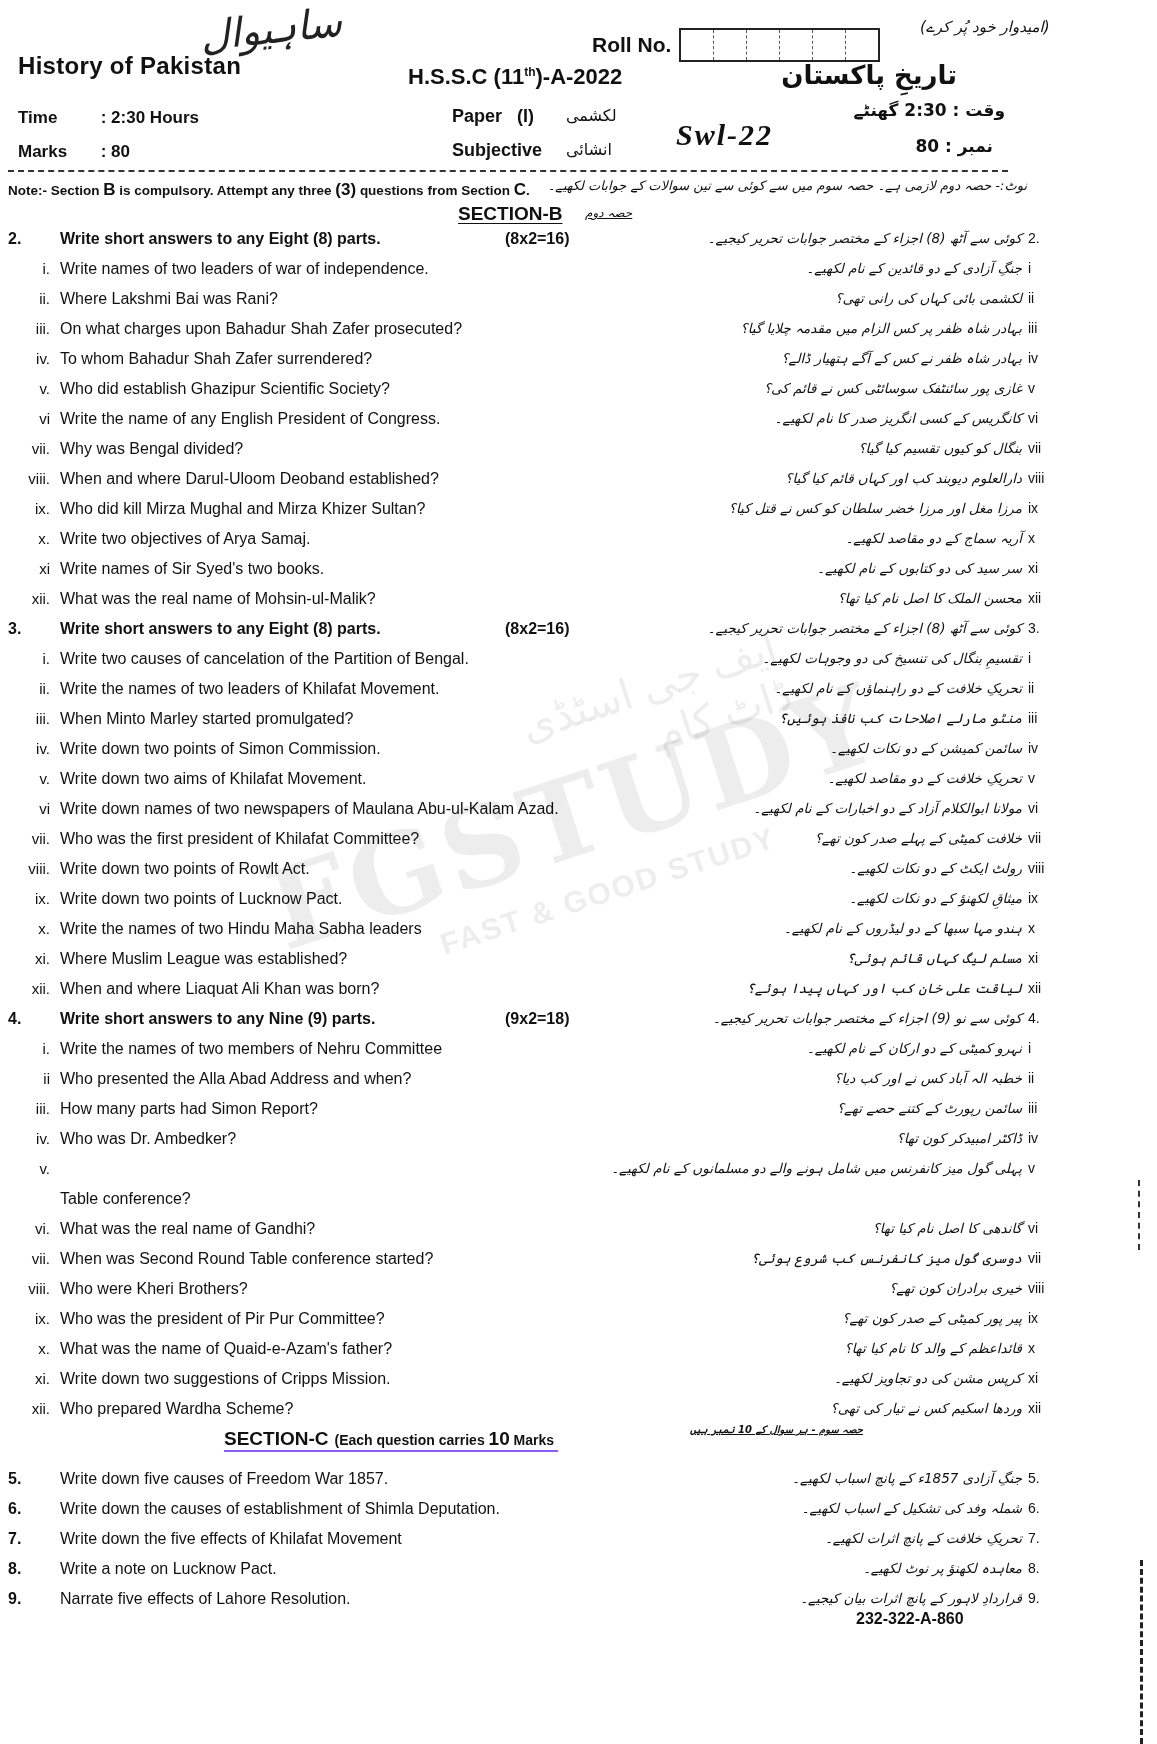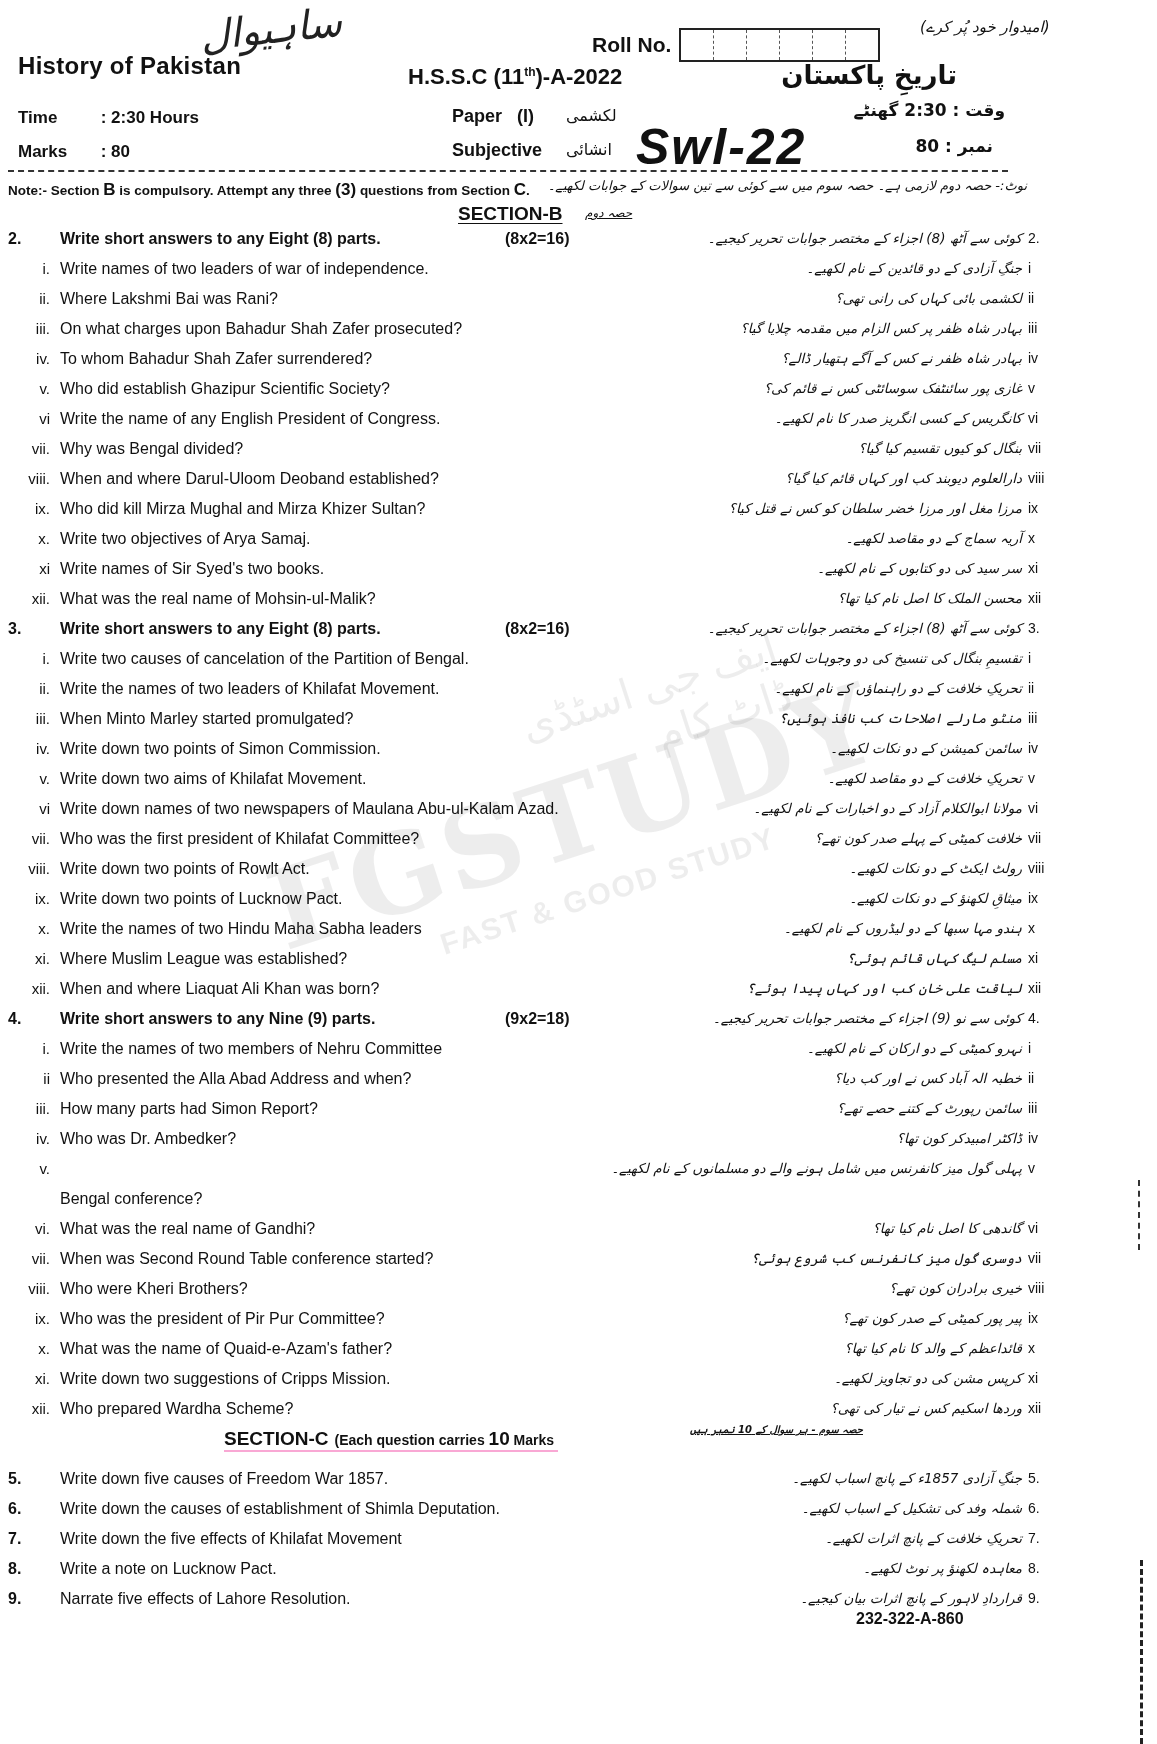--- a/index.html
+++ b/index.html
@@ -23,43 +23,43 @@
     .title-exam { left: 408px; top: 64px; font-size: 22px; font-weight: 900; }
     .title-exam sup { font-size: 12px; }
     .title-urdu { right: 200px; top: 60px; font-size: 26px; font-weight: bold; }
     .meta-row { font-size: 17px; font-weight: bold; }
     .meta-label { display: inline-block; width: 78px; }
     .paper { left: 452px; top: 106px; font-size: 18px; font-weight: bold; }
     .subjective { left: 452px; top: 140px; font-size: 18px; font-weight: bold; }
     .paper-urdu { left: 566px; top: 106px; font-size: 16px; }
     .subj-urdu { left: 566px; top: 140px; font-size: 16px; }
     .handwritten {
-      left: 636px; top: 118px; font-family: Liberation Sans, sans-serif; font-style: italic;
-      font-size: 50px; font-weight: bold; letter-spacing: 2px;
+      left: 676px; top: 118px; font-family: Liberation Serif, serif; font-style: italic;
+      font-size: 30px; font-weight: bold; letter-spacing: 2px;
     }
     .urdu-time { right: 152px; top: 100px; font-size: 17px; font-weight: bold; }
     .urdu-marks { right: 164px; top: 136px; font-size: 17px; font-weight: bold; }
     .header-rule { left: 8px; top: 170px; width: 1000px; border-top: 2px dashed #333; }
     .note { left: 8px; top: 180px; font-size: 13.5px; font-weight: bold; white-space: nowrap; }
     .note b { font-size: 17px; }
     .note-urdu { right: 130px; top: 178px; font-size: 13px; font-style: italic; }
     .section-title {
       font-size: 19px; font-weight: 900; text-decoration: underline; text-underline-offset: 3px;
     }
     .sec-b { left: 458px; top: 203px; }
     .sec-b-urdu { left: 585px; top: 206px; font-size: 12px; font-style: italic; text-decoration: underline; }
     .row { position: absolute; left: 0; width: 1157px; height: 30px; font-size: 16px; }
     .row .num { position: absolute; left: 8px; width: 40px; text-align: left; font-weight: bold; }
     .row .roman { position: absolute; left: 4px; width: 46px; text-align: right; font-weight: normal; font-size: 15px; }
     .row .en { position: absolute; left: 60px; white-space: nowrap; }
     .row .en.main { font-weight: bold; }
     .row .marks { position: absolute; left: 505px; font-weight: bold; }
     .row .ur { position: absolute; right: 135px; direction: rtl; font-family: "DejaVu Sans", sans-serif; font-size: 13.5px; font-style: italic; white-space: nowrap; }
     .row .urn { position: absolute; left: 1028px; width: 30px; font-size: 14px; }
-    .sec-c-wrap { left: 224px; top: 1428px; display: flex; align-items: baseline; border-bottom: 2px solid #f9a8d4; padding-right: 4px; }
+    .sec-c-wrap { left: 224px; top: 1428px; display: flex; align-items: baseline; border-bottom: 2px solid #8b5cf6; padding-right: 4px; }
     .sec-c-wrap .section-title { text-decoration: none; }
     .sec-c-note { font-size: 14px; font-weight: bold; margin-left: 6px; }
     .sec-c-note b { font-size: 19px; font-weight: 900; }
     .sec-c-urdu { left: 690px; top: 1424px; font-size: 10px; font-style: italic; text-decoration: underline; font-weight: bold; }
     .code { left: 856px; top: 1610px; font-size: 16px; font-weight: 900; }
     .watermark {
       left: 280px; top: 760px; width: 560px; height: 260px; transform: rotate(-18deg);
       color: rgba(0,0,0,0.07); pointer-events: none;
     }
     .wm-big { font-family: "DejaVu Serif", serif; font-size: 110px; font-weight: bold; letter-spacing: 4px; }
@@ -312,21 +312,21 @@
       <span class="en">Who was Dr. Ambedker?</span>
       <span class="ur">ڈاکٹر امبیدکر کون تھا؟</span>
       <span class="urn">iv</span>
     </div>
     <div class="row" style="top: 1160px;">
       <span class="roman">v.</span>
       <span class="ur">پہلی گول میز کانفرنس میں شامل ہونے والے دو مسلمانوں کے نام لکھیے۔</span>
       <span class="urn">v</span>
     </div>
     <div class="row" style="top: 1190px;">
-      <span class="en">Bengal conference?</span>
+      <span class="en">Table conference?</span>
     </div>
     <div class="row" style="top: 1220px;">
       <span class="roman">vi.</span>
       <span class="en">What was the real name of Gandhi?</span>
       <span class="ur">گاندھی کا اصل نام کیا تھا؟</span>
       <span class="urn">vi</span>
     </div>
     <div class="row" style="top: 1250px;">
       <span class="roman">vii.</span>
       <span class="en">When was Second Round Table conference started?</span>

